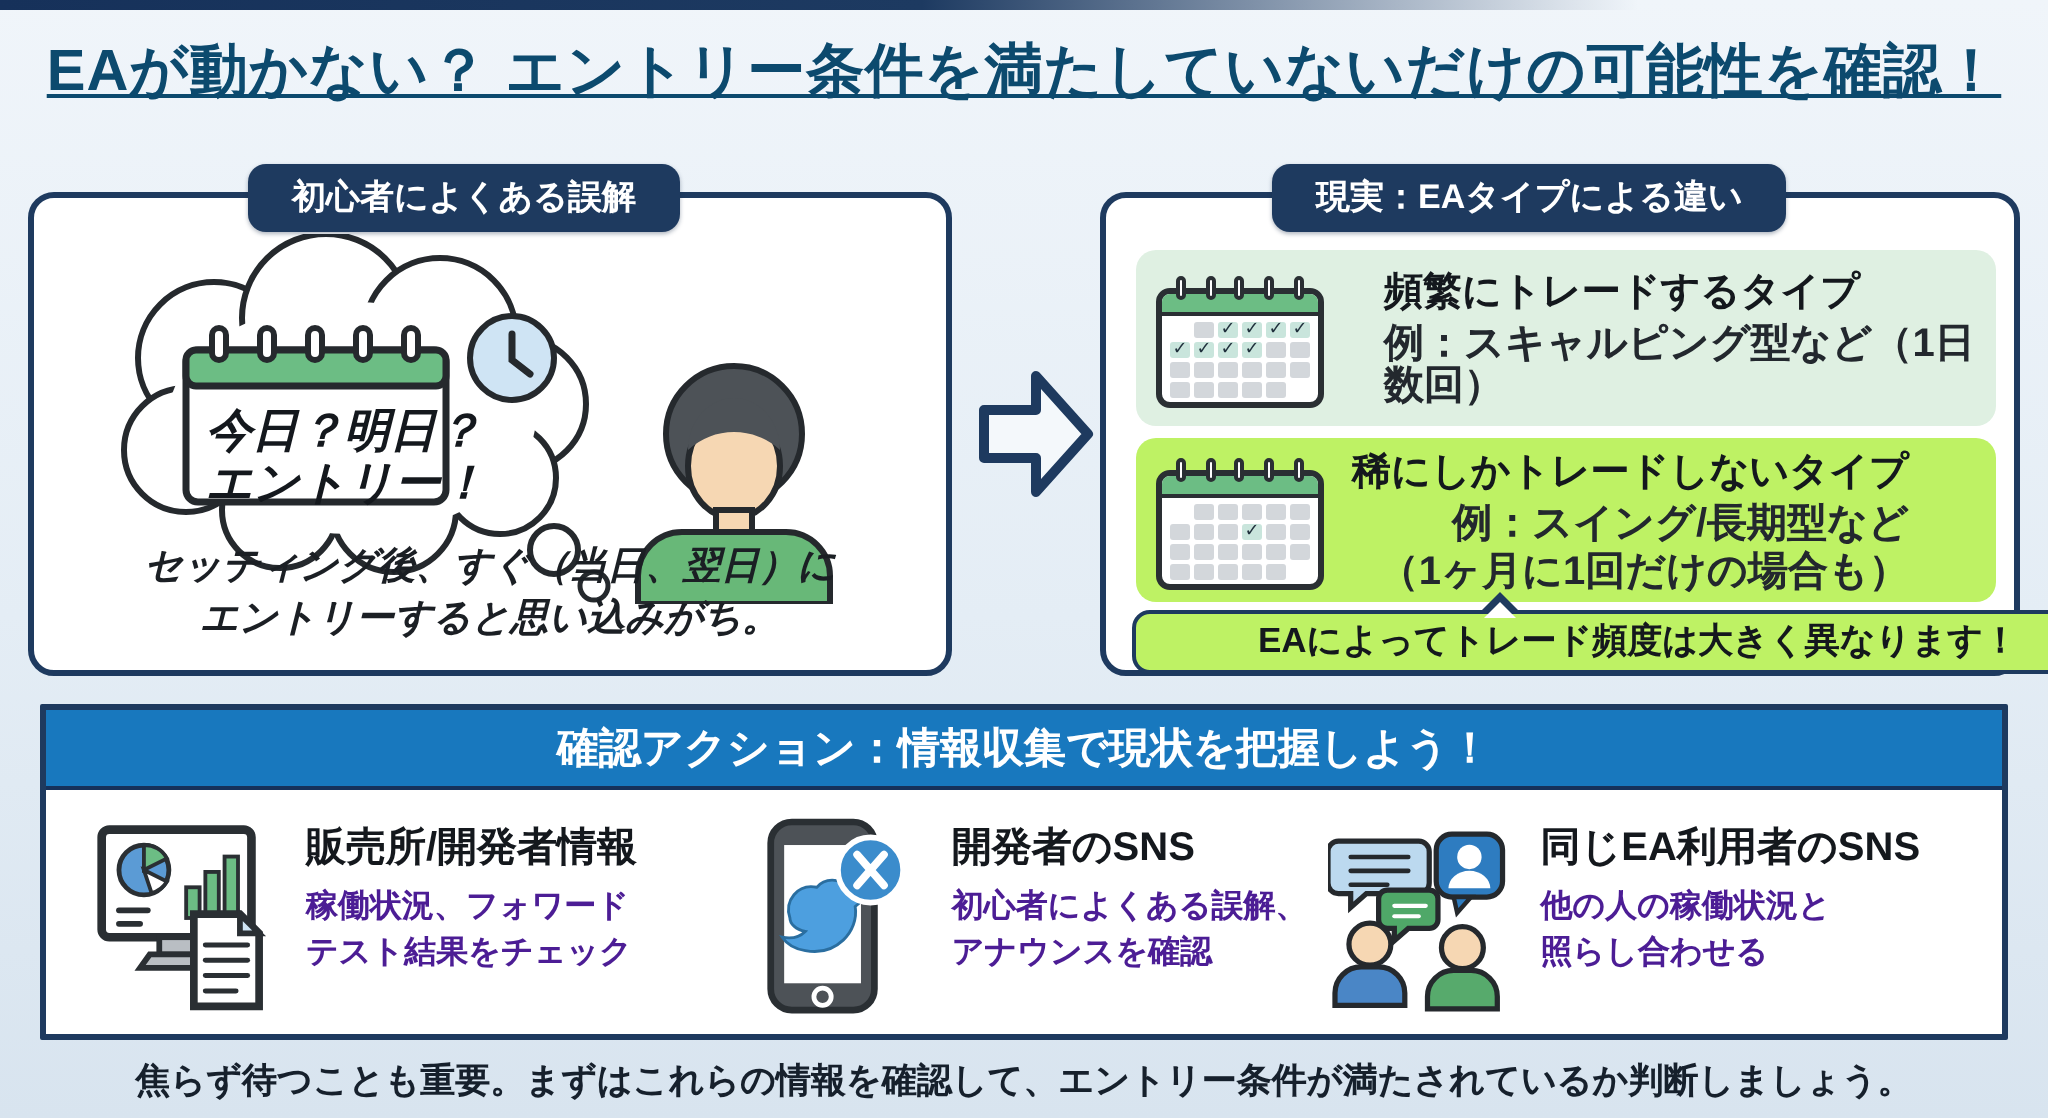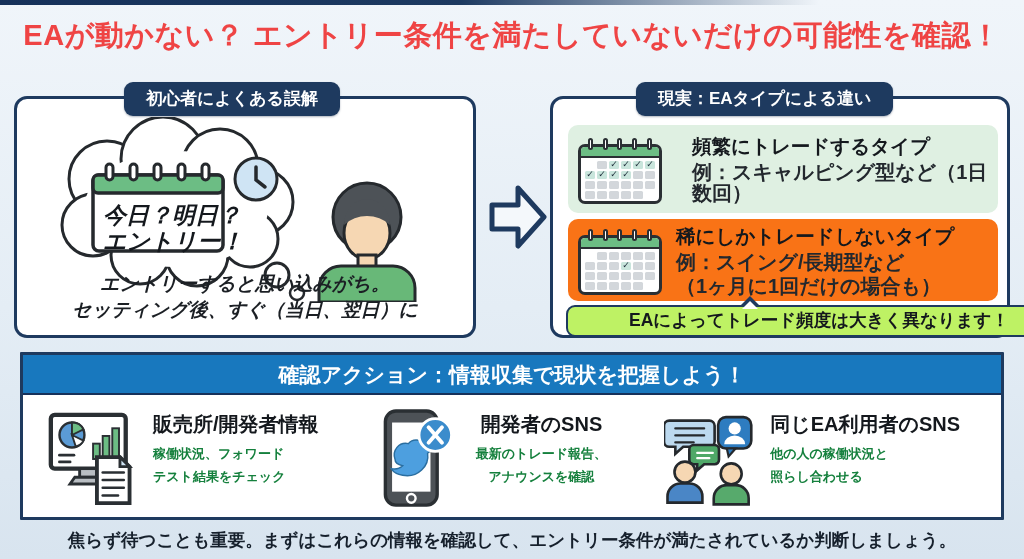--- a/index.html
+++ b/index.html
@@ -10,22 +10,23 @@
     position: relative;
     overflow: hidden;
     color:#1b1f24;
   }
   .top-strip{
     position:absolute; left:0; top:0; width:100%; height:5px;
     background: linear-gradient(90deg,#16315a 0%,#1d3a61 45%, rgba(22,49,90,0) 80%);
   }
   .main-title{
     position:absolute; left:0; top:16px; width:100%;
-    text-align:center; font-size:29px; font-weight:800; color:#ef4444;
+    text-align:center; font-size:29px; font-weight:800; color:#0c4a6e;
     letter-spacing:0.5px;
+    text-decoration:underline;
   }
   
   .panel{
     position:absolute; background:#ffffff;
     border:3px solid #1e3a5f; border-radius:13px;
   }
   .panel-left{ left:14px; top:96px; width:462px; height:242px;font-style:italic; }
   .panel-right{ left:550px; top:96px; width:460px; height:242px; }
   .badge{
     position:absolute; z-index:5; background:#1e3a5f; color:#ffffff;
@@ -43,21 +44,21 @@
     position:absolute; left:0; bottom:12px; width:100%;
     text-align:center; font-size:19px; font-weight:700; color:#1b1f24; line-height:26px;
   }
 
   
   .type-row{
     position:absolute; left:15px; width:430px; border-radius:10px;
     display:flex; align-items:center; padding:8px 10px;
   }
   .type-row.frequent{ top:26px; height:88px; background:#dff0e2;gap:16px; }
-  .type-row.rare{ top:120px; height:82px; background:#f97316; }
+  .type-row.rare{ top:120px; height:82px; background:#bef264;text-align:right; }
   .type-text{ margin-left:14px; }
   .type-title{ font-size:19.5px; font-weight:800; color:#14181d; line-height:25px; }
   .type-example{ font-size:20px; font-weight:600; color:#23282e; line-height:21px; margin-top:3px; }
   .note-box{
     position:absolute; left:13px; top:206px; width:506px; height:32px;
     background:#bef264; border:2.5px solid #1e3a5f; border-radius:9px;
     text-align:center; font-size:17.5px; font-weight:800; color:#14181d; line-height:27px;
   }
   .note-pointer-border{
     position:absolute; left:34%; top:-11px; width:0; height:0;
@@ -102,23 +103,23 @@
     text-align:center; font-size:21px; font-weight:800; line-height:40px;
     border-bottom:2px solid #16315a;
   }
   .action-cols{
     display:flex; padding:14px 24px 0 24px; gap:10px;
   }
   .action-item{ display:flex; align-items:flex-start; }
   .action-item .a-icon{ width:96px; height:100px; flex:0 0 auto; }
   .a-text{ margin-left:10px; margin-top:2px; }
   .a-title{ font-size:20px; font-weight:800; color:#14181d; line-height:26px; }
-  .a-desc{ font-size:13px; font-weight:700; color:#15803d; line-height:23px; margin-top:5px; }
+  .a-desc{ font-size:16px; font-weight:700; color:#4c1d95; line-height:23px; margin-top:5px; }
   .action-item.i1{ width:330px; }
-  .action-item.i2{ width:300px;text-align:center; }
+  .action-item.i2{ width:300px; }
   .action-item.i3{ width:330px; }
 
   .footer-note{
     position:absolute; left:0; top:528px; width:100%;
     text-align:center; font-size:17.5px; font-weight:700; color:#16202c;
   }
 </style>
 </head>
 <body>
 
@@ -171,22 +172,22 @@
     <svg width="160" height="125" viewBox="0 0 160 125">
       <circle cx="80" cy="40" r="34" fill="#4d5257" stroke="#25292d" stroke-width="3"></circle>
       <ellipse cx="80" cy="56" rx="23" ry="26" fill="#f6d7b3" stroke="#25292d" stroke-width="3"></ellipse>
       <path d="M57 48 a23 26 0 0 1 46 0 a34 34 0 0 0 -46 0 z" fill="#4d5257"></path>
       <rect x="71" y="78" width="18" height="14" fill="#f6d7b3" stroke="#25292d" stroke-width="3"></rect>
       <path d="M32 125 v-14 a22 22 0 0 1 22 -22 h52 a22 22 0 0 1 22 22 v14 z" fill="#68b878" stroke="#25292d" stroke-width="3"></path>
     </svg>
   </div>
 
   <div class="caption">
+    <div>セッティング後、すぐ（当日、翌日）に</div>
     <div>エントリーすると思い込みがち。</div>
-    <div>セッティング後、すぐ（当日、翌日）に</div>
   </div>
 </div>
 
 <svg class="big-arrow" viewBox="0 0 62 78">
   <path d="M6 27 h26 v-17 l26 29 -26 29 v-17 h-26 z" fill="#f4f8fb" stroke="#1e3a5f" stroke-width="5" stroke-linejoin="round"></path>
 </svg>
 
 <div class="badge badge-right">現実：EAタイプによる違い</div>
 <div class="panel panel-right">
 
@@ -339,21 +340,21 @@
                    c2 13 -10 26 -26 23 c-6 -1 -10 -4 -12 -7 c5 1 9 0 12 -3 c-5 -1 -8 -4 -8 -7 z" fill="#4d9fdf" stroke="#2a6ea0" stroke-width="1.5"></path>
         </g>
         <g>
           <circle cx="68" cy="27" r="17" fill="#3b8ccc" stroke="#ffffff" stroke-width="3"></circle>
           <path d="M61 19 l14 16 M75 19 l-14 16" stroke="#ffffff" stroke-width="4" stroke-linecap="round"></path>
         </g>
       </svg>
       <div class="a-text">
         <div class="a-title">開発者のSNS</div>
         <div class="a-desc">
-          <div>最新のトレード報告、</div>
+          <div>初心者によくある誤解、</div>
           <div>アナウンスを確認</div>
 
         </div>
       </div>
     </div>
 
     <div class="action-item i3">
       <svg class="a-icon" viewBox="0 0 110 104">
         <g>
           <path d="M6 8 h46 a6 6 0 0 1 6 6 v18 a6 6 0 0 1 -6 6 h-30 l-9 8 v-8 h-7 a6 6 0 0 1 -6 -6 v-18 a6 6 0 0 1 6 -6 z" fill="#bcd9ef" stroke="#25292d" stroke-width="3"></path>

